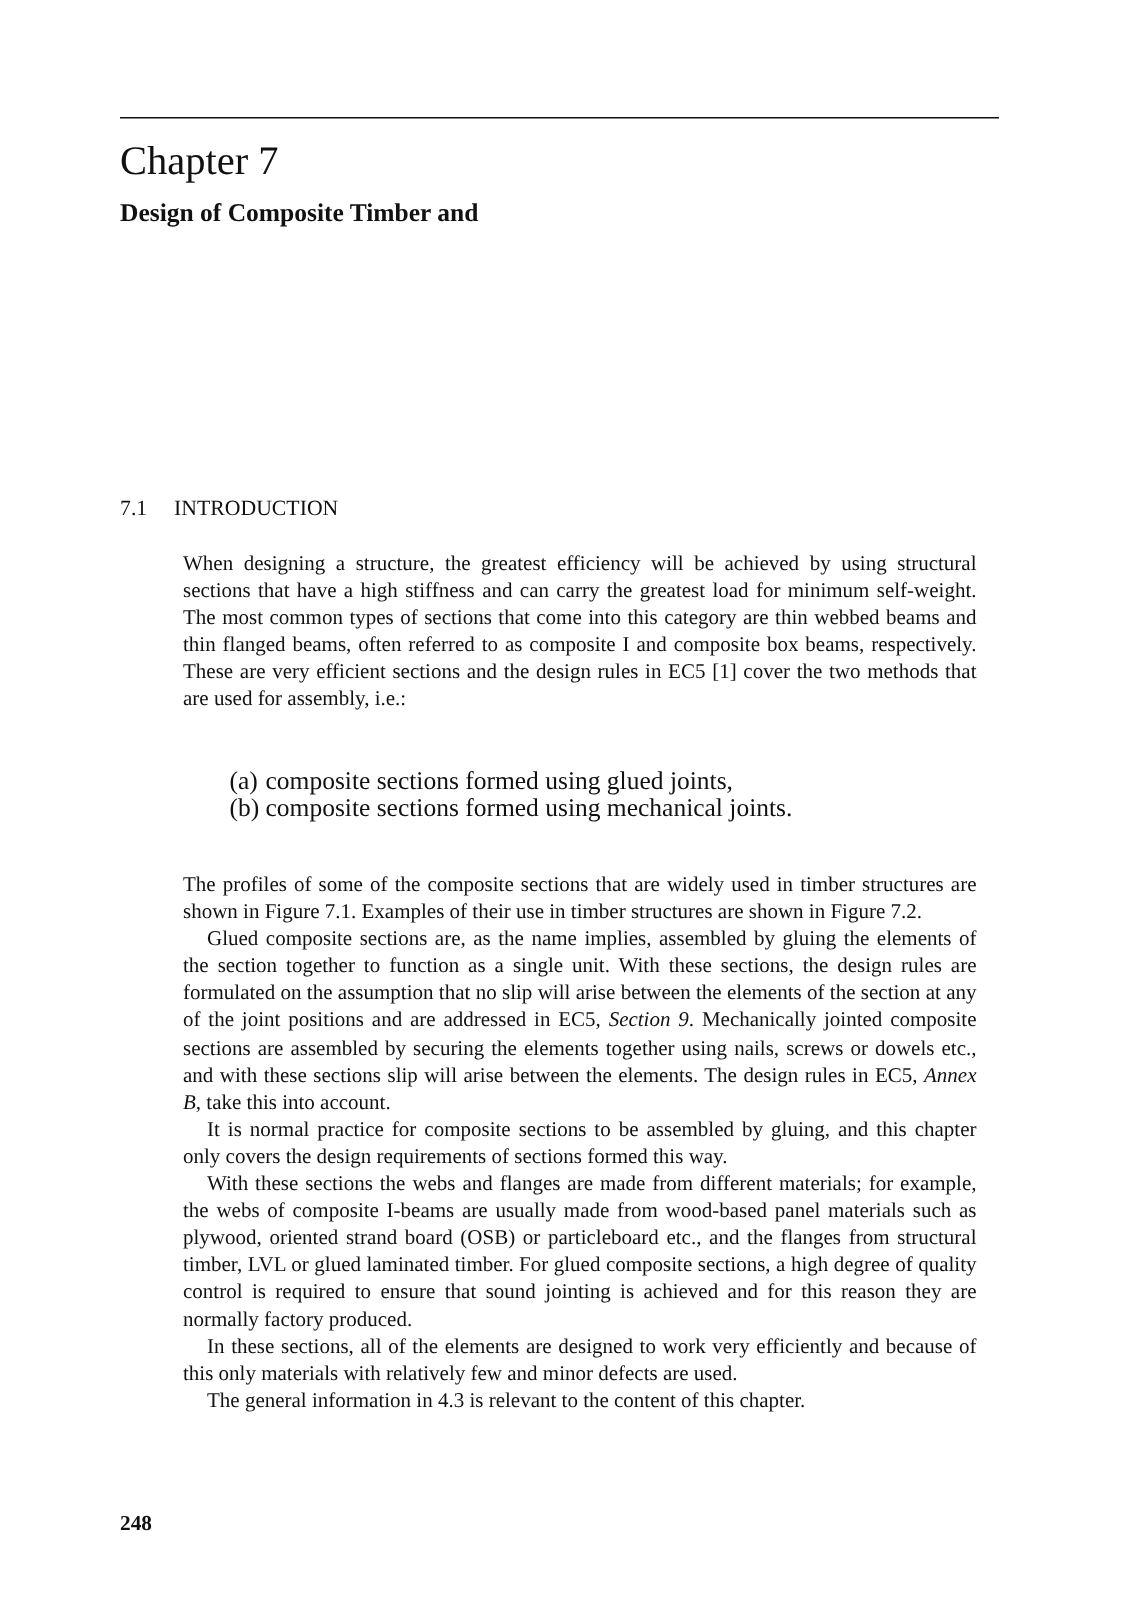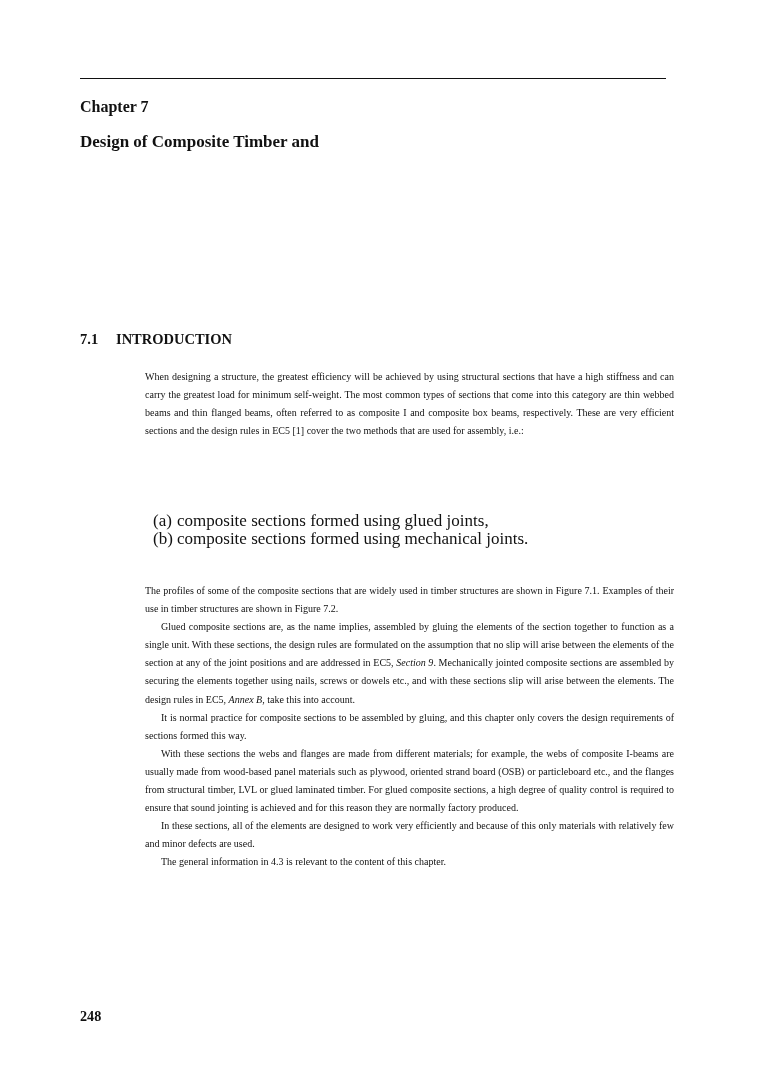--- a/index.html
+++ b/index.html
@@ -20,51 +20,51 @@
       left: 80px;
       top: 78px;
       width: 586px;
       height: 0;
       border-top: 1.3px solid #111;
     }
     .chapter-label {
       position: absolute;
       left: 80px;
       top: 94px;
-      font-size: 16px;
+      font-size: 27px;
       line-height: 26px;
-      font-weight: bold;
+      font-weight: normal;
     }
     .chapter-title {
       position: absolute;
       left: 80px;
       top: 127px;
       font-size: 17px;
       line-height: 30px;
       font-weight: bold;
       margin: 0;
     }
     .chapter-title span { display: block; }
     .section-heading {
       position: absolute;
       left: 80px;
       top: 330px;
       font-size: 14.5px;
-      font-weight: bold;
+      font-weight: normal;
       line-height: 18px;
     }
     .section-heading .num {
       display: inline-block;
       width: 36px;
     }
     .body {
       position: absolute;
-      left: 145px;
+      left: 122px;
       width: 529px;
-      font-size: 10px;
+      font-size: 14px;
       line-height: 18.1px;
       text-align: justify;
     }
     .body p {
       margin: 0;
     }
     .body p.indent {
       text-indent: 16px;
     }
     .intro { top: 368px; }

